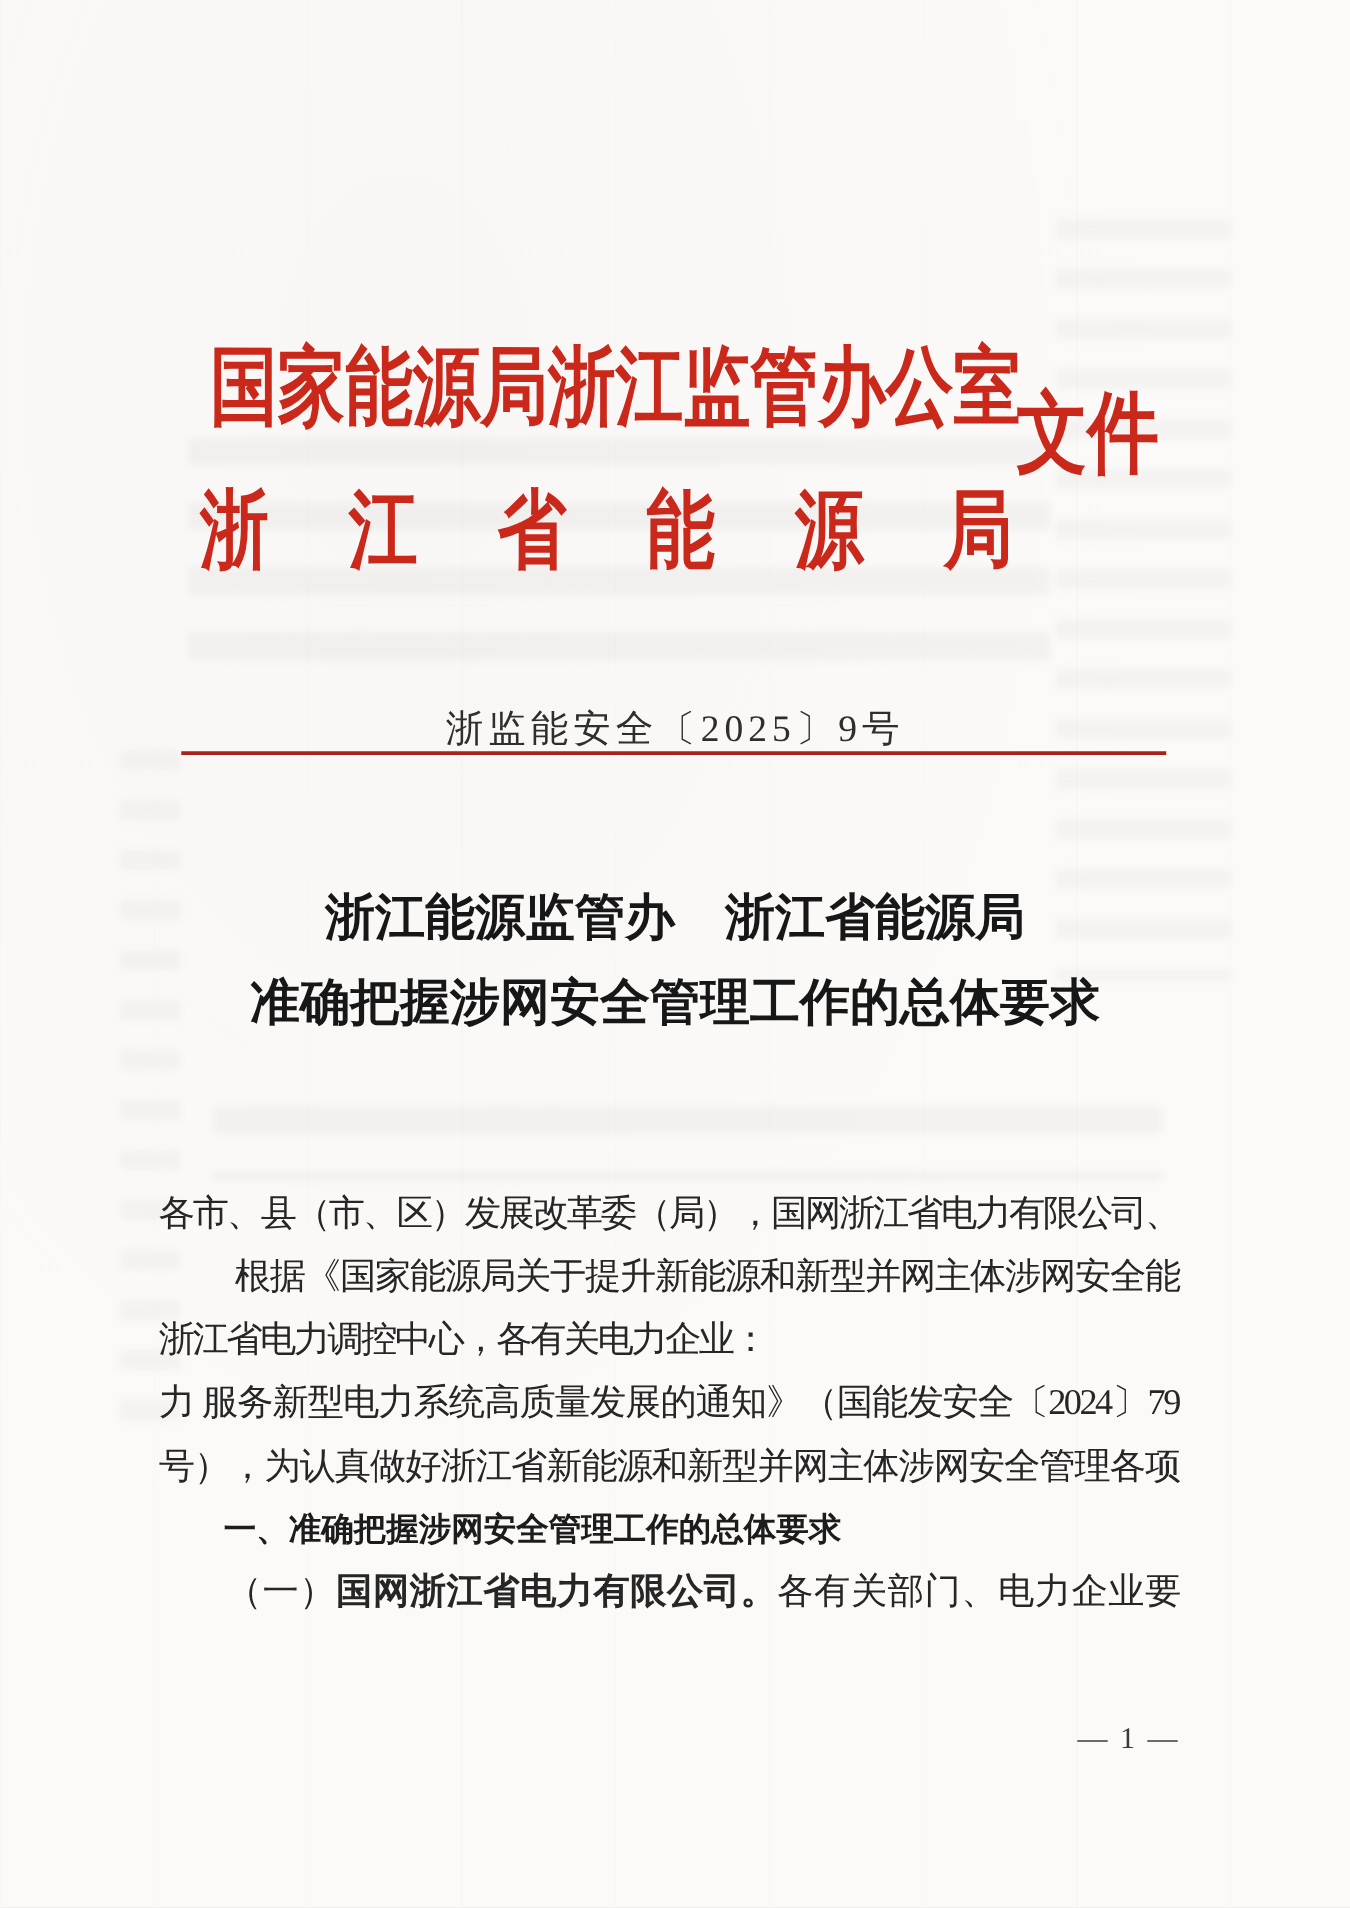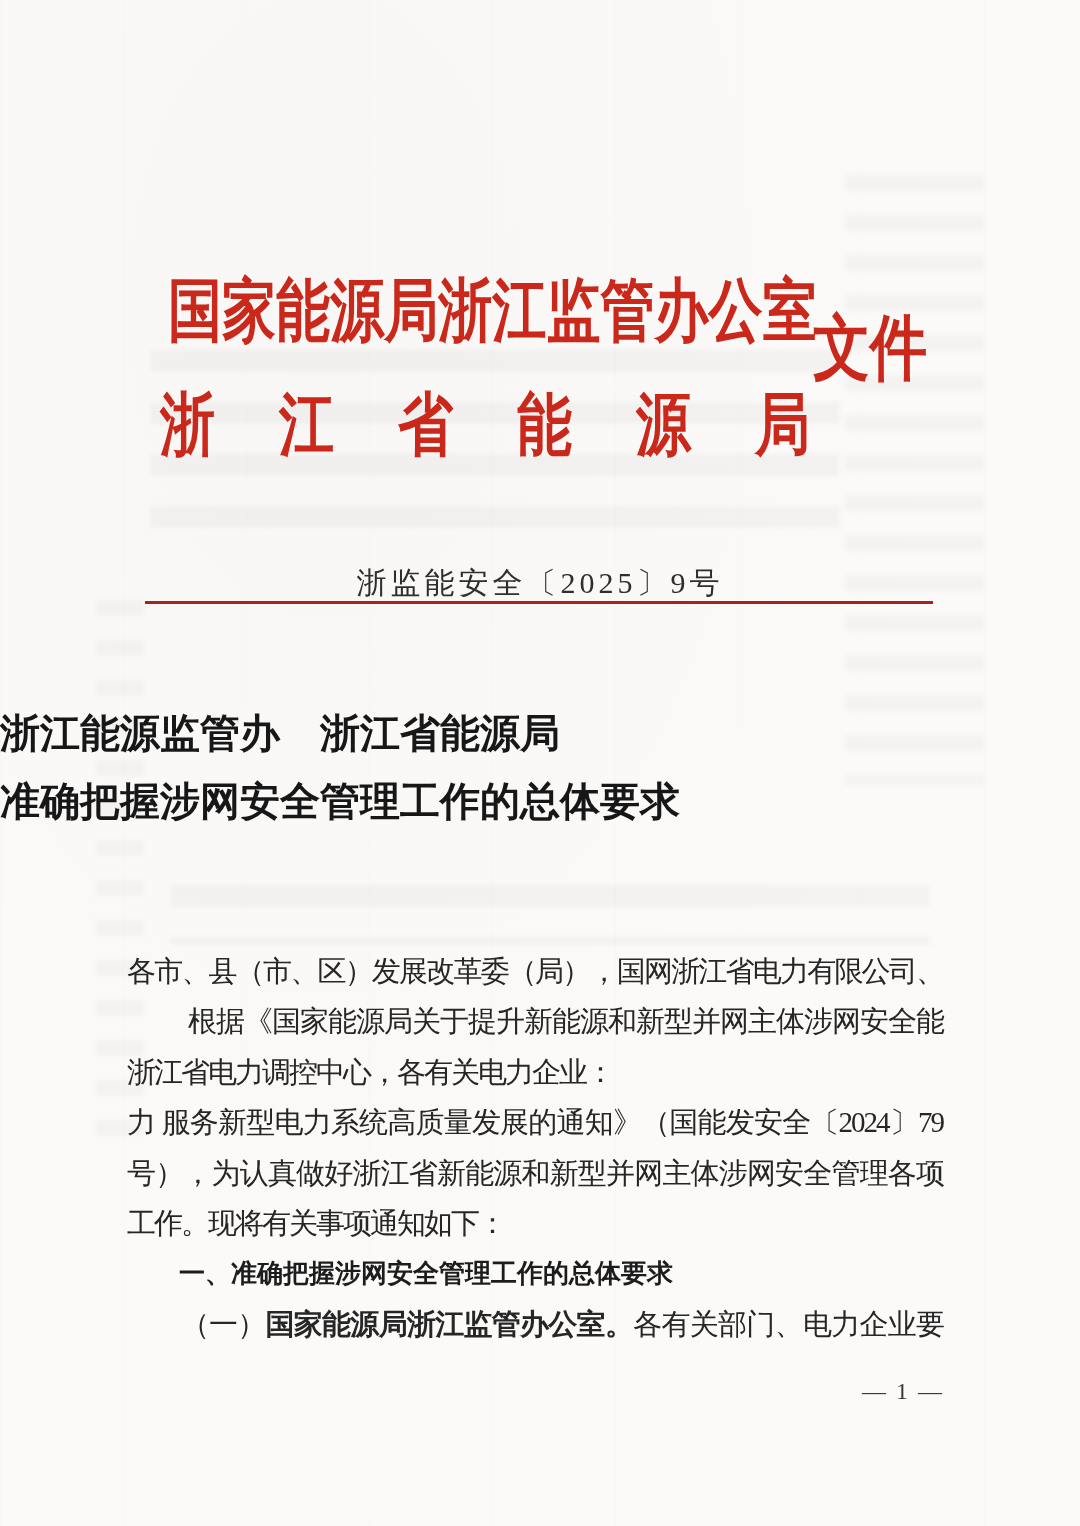--- a/index.html
+++ b/index.html
@@ -42,21 +42,21 @@
   .doc-number{
     position:absolute;left:0;top:547px;width:100%;
     text-align:center;font-size:30px;letter-spacing:4px;color:#2e2e2e;margin-top:16px;
   }
   .red-rule{
     position:absolute;left:145px;top:601px;width:788px;height:3px;
     background:var(--rule_red,#a8231a);
   }
   .title{
     position:absolute;left:0;top:700px;width:100%;
-    text-align:left;font-weight:bold;font-size:40px;line-height:68px;
+    text-align:center;font-weight:bold;font-size:40px;line-height:68px;
     color:var(--title_ink,#171717);
   }
   .body-block{
     position:absolute;left:127px;top:946px;width:816px;
     font-size:29px;line-height:50.4px;letter-spacing:-2px;
     color:var(--ink,#262626);
   }
   .line{text-align:justify;}
   .line.fill{text-align-last:justify;}
   .line.indent{text-indent:2.1em;}
@@ -94,20 +94,19 @@
     <div>浙江能源监管办　浙江省能源局</div>
     <div>准确把握涉网安全管理工作的总体要求</div>
   </div>
 
   <div class="body-block">
     <div class="line fill">各市、县（市、区）发展改革委（局），国网浙江省电力有限公司、</div>
     <div class="line fill indent">根据《国家能源局关于提升新能源和新型并网主体涉网安全能</div>
     <div class="line">浙江省电力调控中心，各有关电力企业：</div>
     <div class="line fill">力 服务新型电力系统高质量发展的通知》（国能发安全〔2024〕79</div>
     <div class="line fill">号），为认真做好浙江省新能源和新型并网主体涉网安全管理各项</div>
-    <div class="line">工作。现将有关事项通知如下：</div>
     <div class="line section-heading">一、准确把握涉网安全管理工作的总体要求</div>
-    <div class="line fill item-line"><span>（一）</span><span class="em">国家能源局浙江监管办公室。</span><span>各有关部门、电力企业要</span></div>
+    <div class="line fill item-line"><span>（一）</span><span class="em">国网浙江省电力有限公司。</span><span>各有关部门、电力企业要</span></div>
   </div>
 
   <div class="page-number">— 1 —</div>
 
 </div>
 
 </body></html>

